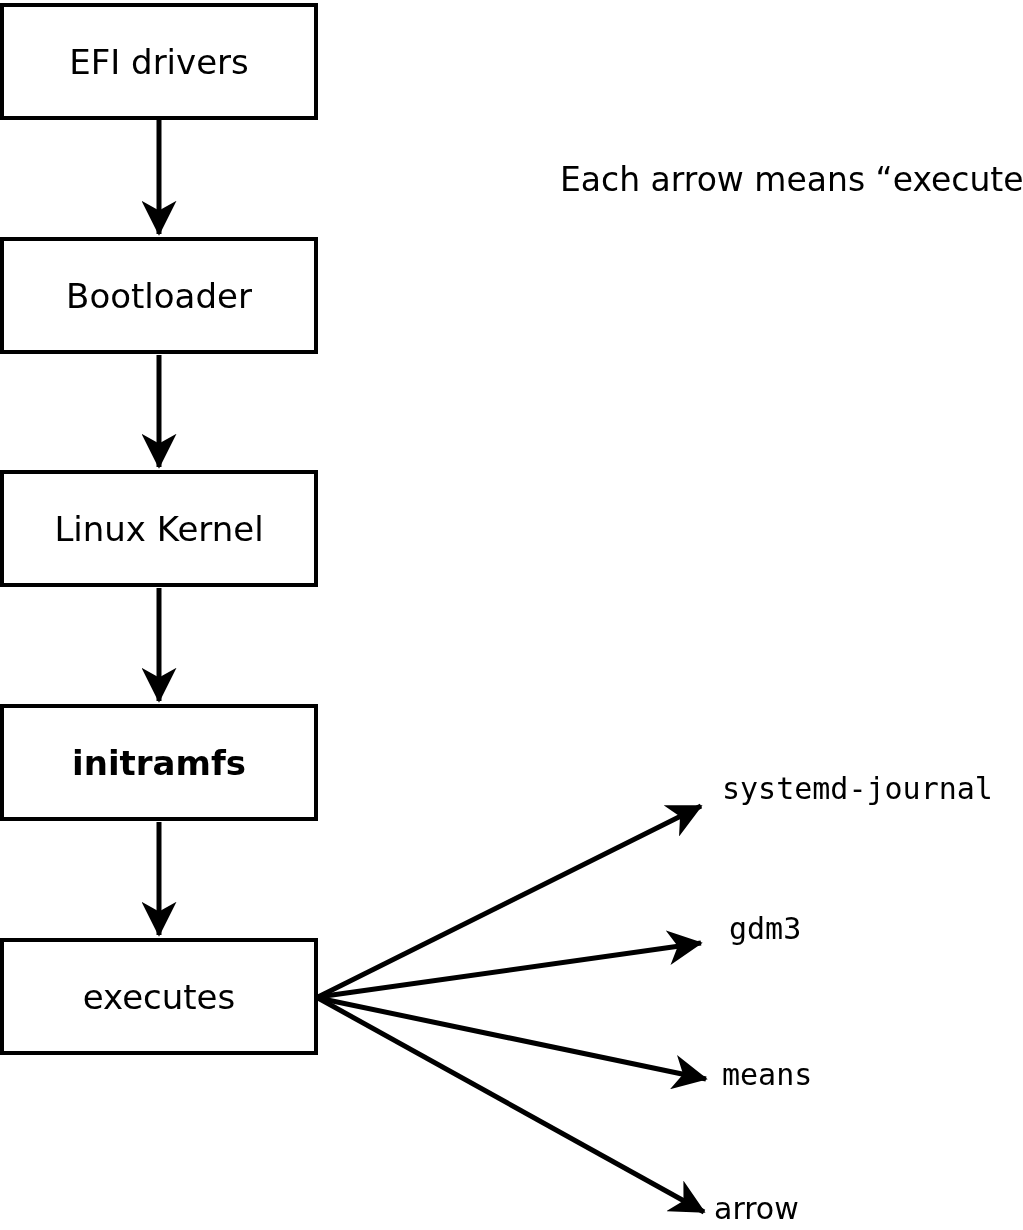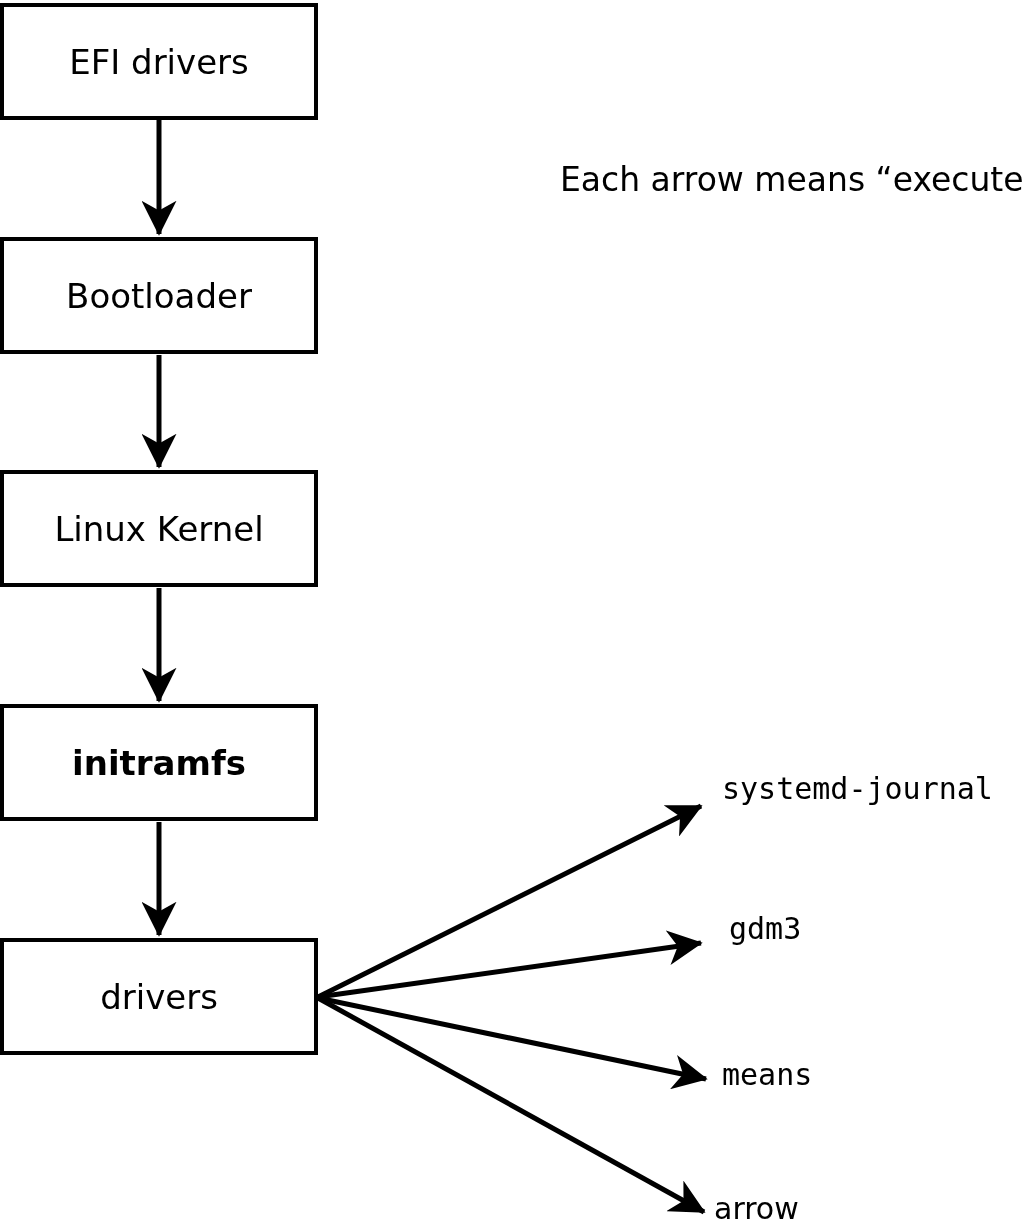--- a/index.html
+++ b/index.html
@@ -106,21 +106,21 @@
 
   <div class="node-box" id="node-kernel">
     <span class="node-label">Linux Kernel</span>
   </div>
 
   <div class="node-box" id="node-initramfs">
     <span class="node-label">initramfs</span>
   </div>
 
   <div class="node-box" id="node-systemd">
-    <span class="node-label">drivers</span>
+    <span class="node-label">executes</span>
   </div>
 
   <div class="annotation">Each arrow means “executes”.</div>
 
   <div class="proc-label mono" id="proc-journal">systemd-journal</div>
 
   <div class="proc-label mono" id="proc-gdm3">gdm3</div>
 
   <div class="proc-label mono" id="proc-getty">means</div>
 

